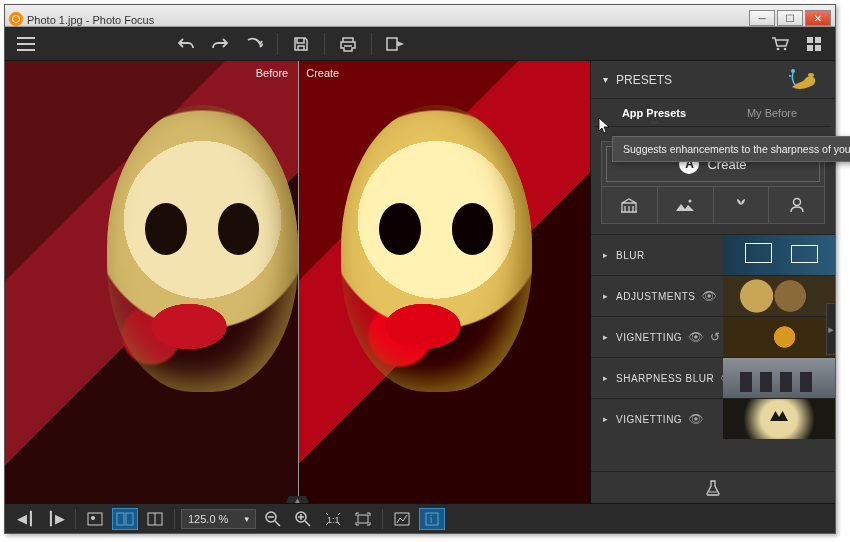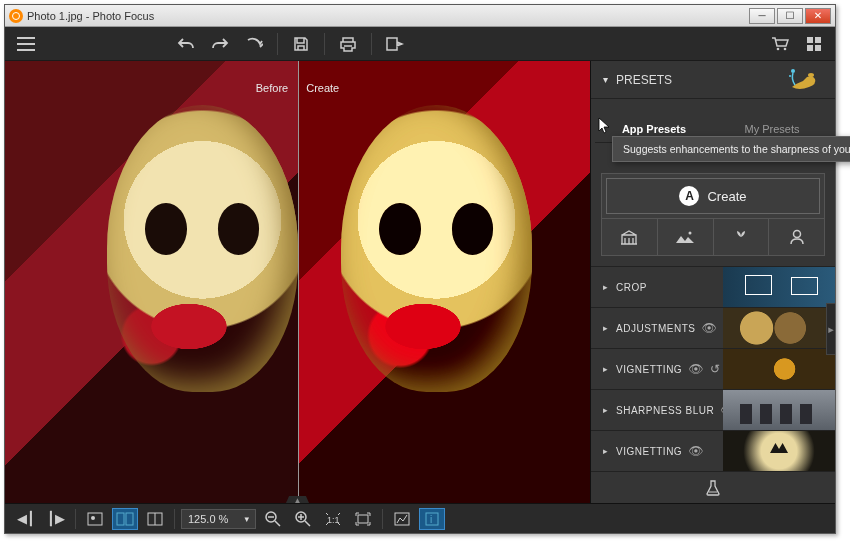--- a/index.html
+++ b/index.html
@@ -1,18 +1,18 @@
 <!DOCTYPE html>
 <html><head>
 <meta charset="utf-8">
 <style>
 * { margin:0; padding:0; box-sizing:border-box; font-family:"Segoe UI",Arial,sans-serif; }
 body { background:#fff; width:850px; height:542px; overflow:hidden; position:relative; }
 .window { width:832px; height:530px; margin:4px; border:1px solid #5a5a5a; background:#e8e8e8; display:flex; flex-direction:column; box-shadow:2px 2px 4px rgba(0,0,0,.3);}
-.titlebar { height:22px; background:linear-gradient(#f0f0f0,#d8d8d8); border-bottom:1px solid #999; display:flex; align-items:center; padding:0 4px; font-size:11px; color:#333;}
+.titlebar { height:22px; background:linear-gradient(#f0f0f0,#d8d8d8); border-bottom:1px solid #999; display:flex; align-items:flex-end; padding:0 4px; font-size:11px; color:#333;}
 .titlebar .app-icon { width:14px; height:14px; background:#ff8800; border-radius:50%; margin-right:4px; position:relative;}
 .titlebar .app-icon:after{content:"";position:absolute;inset:3px;border:1px solid #fff;border-radius:50%;}
 .win-controls { margin-left:auto; display:flex; gap:2px;}
 .win-btn { width:26px; height:16px; border:1px solid #888; background:linear-gradient(#f8f8f8,#dcdcdc); display:flex; align-items:center; justify-content:center; font-size:10px; color:#333; cursor:pointer;}
 .win-btn.close{ background:linear-gradient(#f07060,#d04020); color:#fff;}
 .app-body{ flex:1; background:#2a2a2a; display:flex; flex-direction:column; min-height:0;}
 .toolbar{ height:34px; background:#2a2a2a; border-bottom:1px solid #1a1a1a; display:flex; align-items:center; padding:0 6px; gap:4px;}
 .tb-btn{ width:30px; height:28px; display:flex; align-items:center; justify-content:center; color:#ccc; cursor:pointer;}
 .tb-sep{ width:1px; height:22px; background:#444; margin:0 4px;}
 .content-row{ flex:1; display:flex; min-height:0;}
@@ -32,28 +32,28 @@
 }
 .mask-gold{position:absolute;left:35%;top:10%;width:65%;height:65%;background:
  radial-gradient(circle at 50% 40%, #f2e3b0 0 40%, #d4b96a 40% 55%, transparent 56%);
  border-radius:50% 50% 45% 45%; box-shadow:inset -10px -10px 30px #8a6f2e;}
 .mask-gold:before,.mask-gold:after{content:"";position:absolute;width:22%;height:18%;background:#1a0c07;border-radius:50%;top:34%;}
 .mask-gold:before{left:20%;} .mask-gold:after{right:20%;}
 .lips{position:absolute;left:48%;top:54%;width:30%;height:12%;background:radial-gradient(ellipse,#c41223 0 60%,transparent 61%);border-radius:50%;}
 .img-half.after .mask-gold{left:15%;}
 .img-half.after .lips{left:28%;}
 .divider-line{position:absolute;left:50%;top:0;width:1px;height:100%;background:#999;}
-.compare-labels{ position:absolute; top:4px; left:50%; transform:translateX(-50%); display:flex; gap:10px; font-size:11px; color:#e8e8e8; z-index:5;margin-top:15px;}
+.compare-labels{ position:absolute; top:4px; left:50%; transform:translateX(-50%); display:flex; gap:10px; font-size:11px; color:#e8e8e8; z-index:5;}
 .compare-labels span{ padding:2px 4px;}
 .side-panel{ width:245px; background:#353535; display:flex; flex-direction:column; border-left:1px solid #111; overflow:hidden; position:relative;}
 .panel-header{ height:38px; display:flex; align-items:center; padding:0 12px; color:#ddd; font-size:12px; border-bottom:1px solid #222; position:relative;}
 .panel-header .arrow{ margin-right:8px; font-size:10px; color:#ddd;}
 .lamp{ position:absolute; right:8px; top:4px; width:40px; height:30px;}
 .lamp svg{width:100%;height:100%;}
-.tabs{ display:flex; height:28px; border-bottom:1px solid #222; margin:16px 4px;}
+.tabs{ display:flex; height:28px; border-bottom:1px solid #222; margin:0 4px;}
 .tab{ flex:1; display:flex; align-items:center; justify-content:center; font-size:11px; color:#999; cursor:pointer; position:relative;}
 .tab.active{ color:#fff; font-weight:bold;}
 .tab.active:after{ content:""; position:absolute; bottom:-5px; left:50%; transform:translateX(-50%); border:5px solid transparent; border-top-color:#3d3d3d;}
 .preset-box{ margin:14px 10px 10px; border:1px solid #555; background:#3d3d3d;}
 .preset-main{ height:36px; border:1px solid #666; margin:4px; display:flex; align-items:center; justify-content:center; gap:8px; color:#eee; font-size:13px; cursor:pointer; position:relative;}
 .preset-main .badge{ width:20px; height:20px; background:#fff; color:#222; border-radius:50%; display:flex; align-items:center; justify-content:center; font-weight:bold; font-size:12px; position:relative;}
 .preset-main .badge:before{content:"";position:absolute;inset:-3px;border-radius:50%;background:conic-gradient(from 0deg,#fff 0 90deg,transparent 90deg 120deg,#fff 120deg 210deg,transparent 210deg 240deg,#fff 240deg 330deg,transparent 330deg 360deg);z-index:-1;}
 .preset-cats{ display:flex; border-top:1px solid #555;}
 .preset-cat{ flex:1; height:36px; display:flex; align-items:center; justify-content:center; color:#ccc; cursor:pointer; border-right:1px solid #555;}
 .preset-cat:last-child{border-right:none;}
@@ -188,21 +188,21 @@
                 <circle cx="6" cy="6" r="2" fill="#5ac8e8"></circle>
                 <circle cx="3" cy="11" r="1" fill="#5ac8e8"></circle>
               </svg>
         </div>
       </div>
       <div class="tabs">
         <div class="tab active">
               <span>App Presets</span>
             </div>
         <div class="tab">
-              <span>My Presets</span>
+              <span>My Before</span>
             </div>
       </div>
       <div class="preset-box">
         <div class="preset-main">
           <span class="badge">A</span>
           <span>Create</span>
         </div>
         <div class="preset-cats">
           <div class="preset-cat">
                 <svg width="20" height="18" viewBox="0 0 20 18">
@@ -224,21 +224,21 @@
                 <svg width="18" height="18" viewBox="0 0 18 18">
                   <circle cx="9" cy="6" r="3.5" fill="none" stroke="#ccc" stroke-width="1.5"></circle>
                   <path d="M3 16q0-5 6-5t6 5" fill="none" stroke="#ccc" stroke-width="1.5"></path>
                 </svg>
               </div>
         </div>
       </div>
 
       <div class="section-row">
         <span class="arrow">▸</span>
-        <span>CROP</span>
+        <span>BLUR</span>
         <div class="thumb crop"></div>
       </div>
       <div class="section-row">
         <span class="arrow">▸</span>
         <span>ADJUSTMENTS</span>
         <span class="eye">👁</span>
         <div class="thumb adj"></div>
       </div>
       <div class="section-row">
         <span class="arrow">▸</span>

